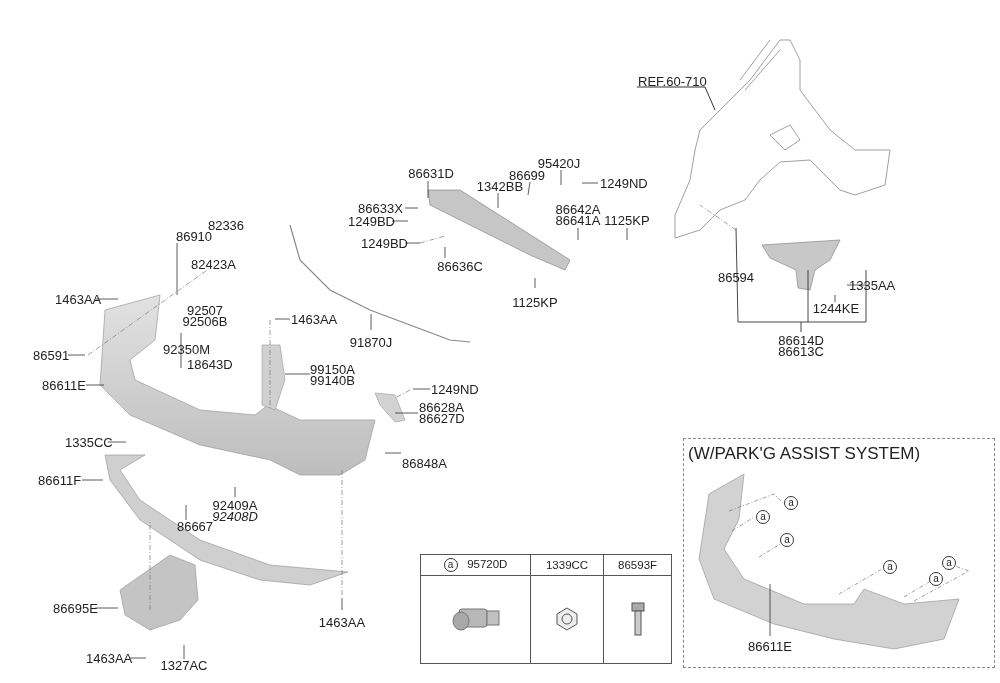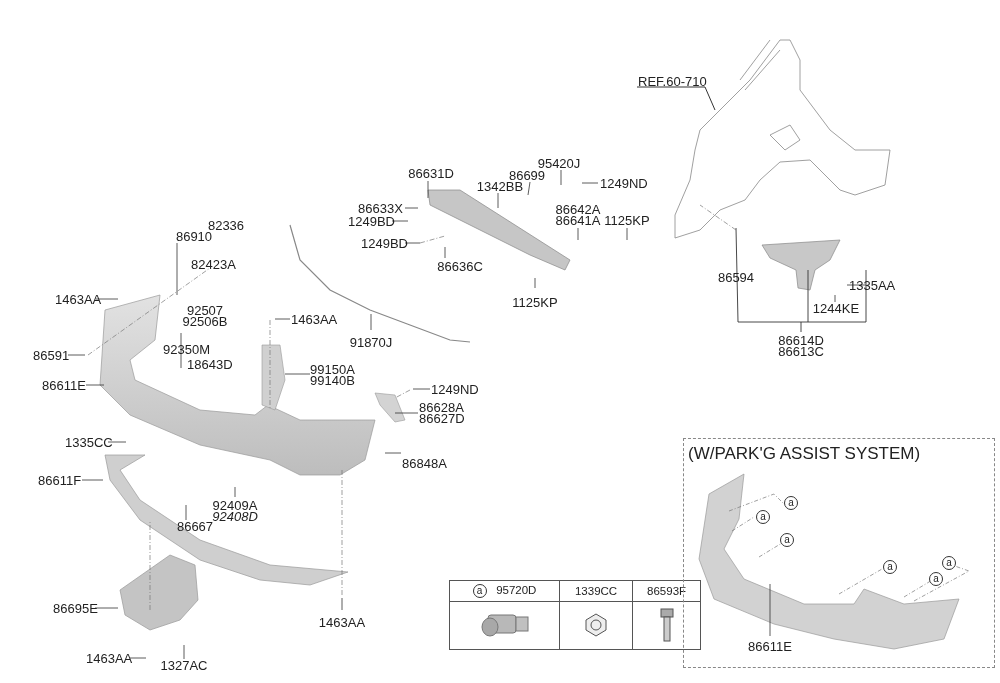--- a/index.html
+++ b/index.html
@@ -2,21 +2,21 @@
 <html><head>
 <meta charset="utf-8">
 <style>
   html, body { margin:0; padding:0; background:#ffffff; }
   body { width:1000px; height:683px; position:relative; overflow:hidden; font-family:"Liberation Sans", sans-serif; color:#222; }
   svg.stage { position:absolute; left:0; top:0; }
   .lbl { position:absolute; font-size:13px; line-height:13px; color:#222; white-space:nowrap; font-family:"Liberation Sans", sans-serif; }
   .lbl.c { text-align:center; transform:translateX(-50%); }
   .inset { position:absolute; left:683px; top:438px; width:310px; height:228px; border:1px dashed #888; }
   .inset-title { position:absolute; left:4px; top:5px; font-size:17px; }
-  .ptable { position:absolute; left:420px; top:580px; width:252px; height:70px; border:1px solid #555; border-collapse:collapse;margin-left:29px; }
+  .ptable { position:absolute; left:420px; top:554px; width:252px; height:110px; border:1px solid #555; border-collapse:collapse; }
   .ptable td { border:1px solid #555; font-size:11.5px; text-align:center; padding:0; }
   .ptable tr.head td { height:20px; }
   .circ { display:inline-block; width:12px; height:12px; border:1px solid #333; border-radius:50%; font-size:10px; line-height:12px; text-align:center; }
   .callout { position:absolute; width:12px; height:12px; border:1px solid #333; border-radius:50%; background:#fff; font-size:10px; line-height:12px; text-align:center; }
 </style>
 </head>
 <body>
 
 <svg class="stage" width="1000" height="683" viewBox="0 0 1000 683">
   <defs>

